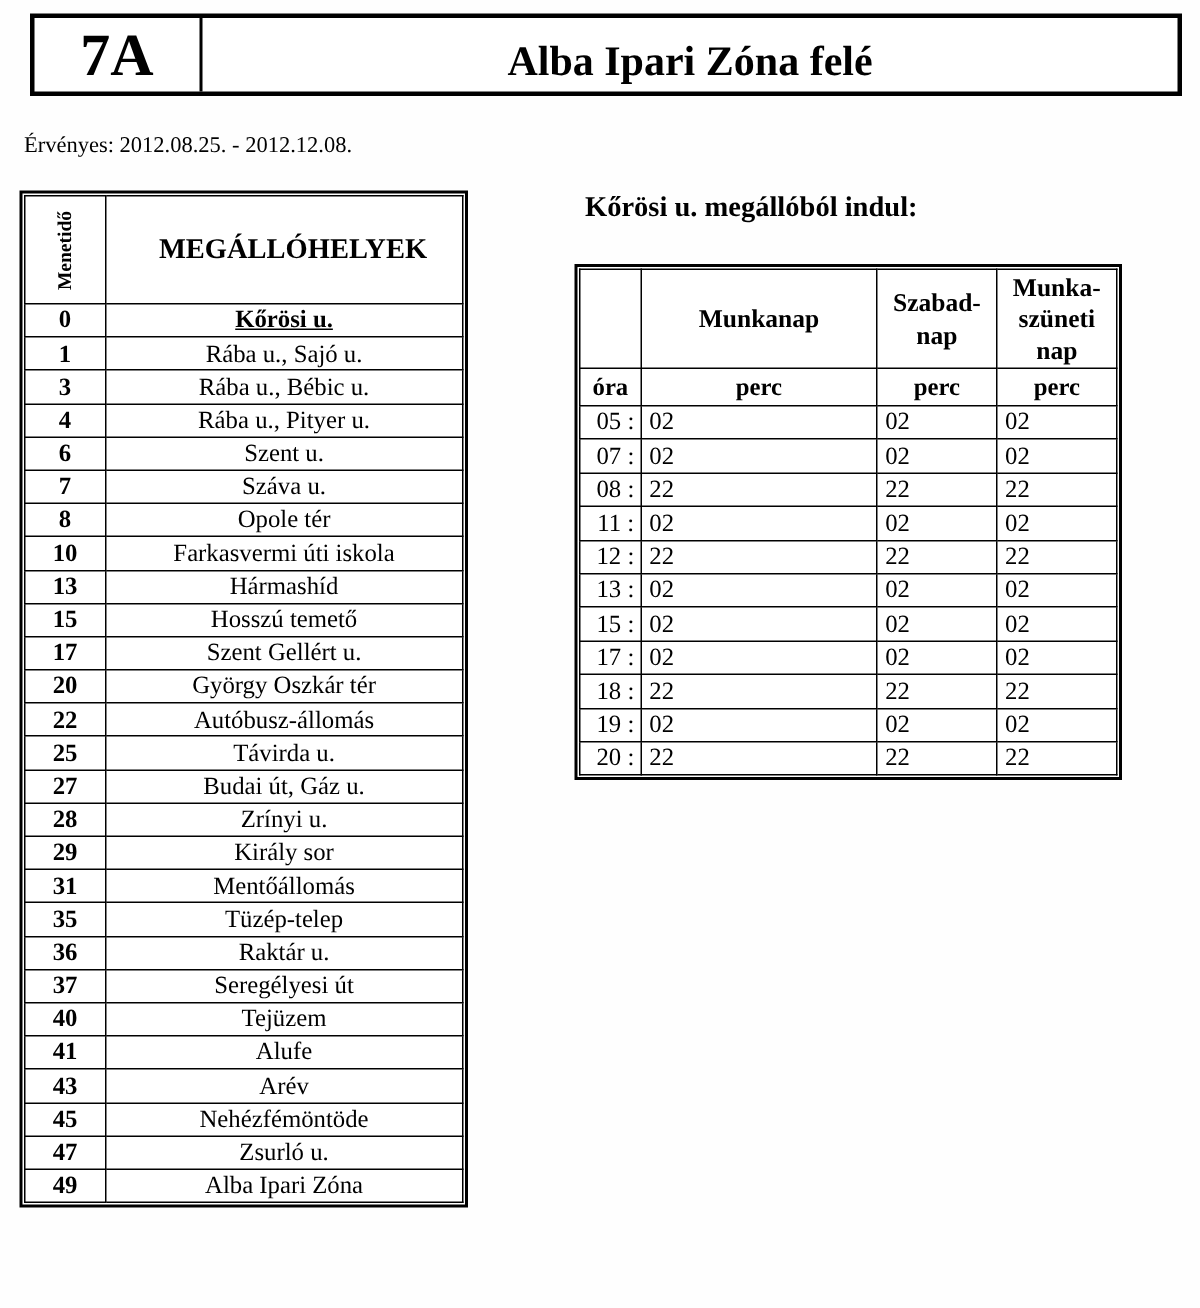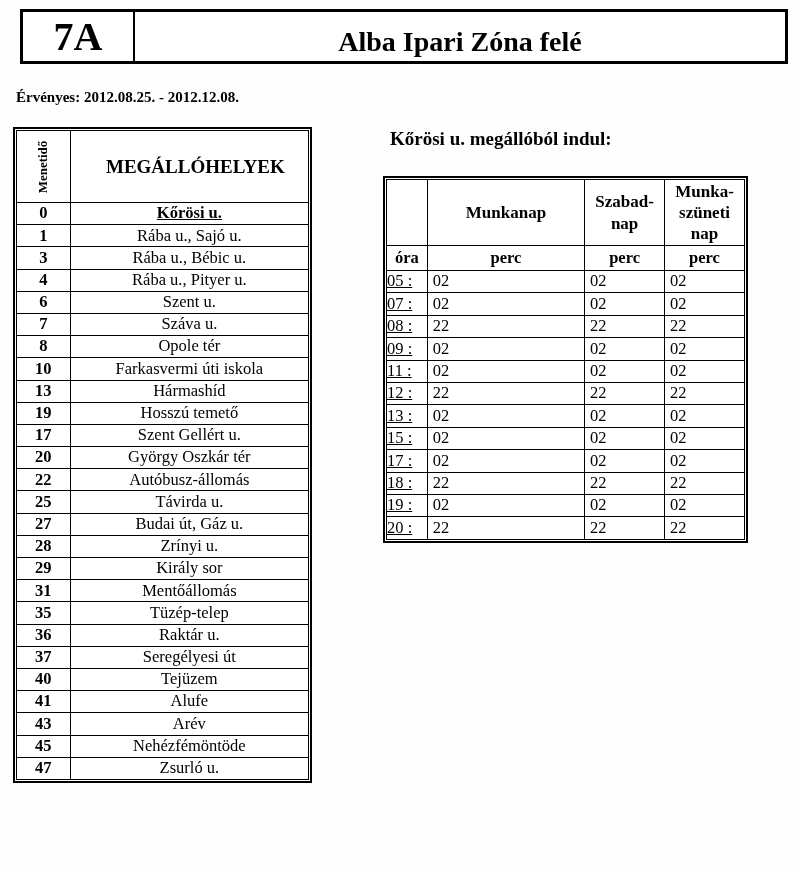--- a/index.html
+++ b/index.html
@@ -28,21 +28,21 @@
   }
   .route-dest {
     flex: 1;
     display: flex; align-items: center; justify-content: center;
     font-size: 28px; font-weight: bold; margin-top: 10px;
   }
 
   
   .validity {
     margin: 25px 0 0 16px;
-    font-size: 15px; font-weight: bold;
+    font-size: 15px; font-weight: normal;
   }
 
   
   .content { display: flex; align-items: flex-start; margin: 21px 0 0 13px; }
 
   .table-frame { border: 2px solid #000; padding: 1px; background: #fff; }
   table { border-collapse: collapse; width: 100%; }
   th, td { border: 1px solid #000; padding: 0; }
 
   
@@ -64,21 +64,21 @@
   .departs-title { font-size: 19px; font-weight: bold; margin: 1px 0 0 7px; }
   .dep-frame { width: 365px; margin-top: 26px; margin-left: 0px; }
   .dep-table th { font-weight: bold; text-align: center; }
   .dep-table .day-row th { height: 66px; font-size: 17px; line-height: 1.25; }
   .dep-table .day-row th.hour-col { width: 41px; }
   .dep-table .day-row th.munkanap-col { width: 158px; }
   .dep-table .day-row th.szabadnap-col { width: 80px; padding: 0 8px; }
   .dep-table .day-row th.munkaszuneti-col { width: 80px; padding: 0 6px; }
   .dep-table .sub-row th { height: 25px; font-size: 16.5px; }
   .dep-table td { height: 22.4px; font-size: 16.5px; line-height: 1; }
-  .dep-table td.hour { padding-right: 4px; text-decoration: underline; }
+  .dep-table td.hour { text-align: right; padding-right: 4px; }
   .dep-table td.mins { text-align: left; padding-left: 5px; }
 </style>
 </head>
 <body>
 
 <div class="page">
 
   <div class="route-header">
     <div class="route-no">7A</div>
     <div class="route-dest">Alba Ipari Zóna felé</div>
@@ -129,21 +129,21 @@
             </tr>
             <tr>
               <td class="time">10</td>
               <td class="stop">Farkasvermi úti iskola</td>
             </tr>
             <tr>
               <td class="time">13</td>
               <td class="stop">Hármashíd</td>
             </tr>
             <tr>
-              <td class="time">19</td>
+              <td class="time">15</td>
               <td class="stop">Hosszú temető</td>
             </tr>
             <tr>
               <td class="time">17</td>
               <td class="stop">Szent Gellért u.</td>
             </tr>
             <tr>
               <td class="time">20</td>
               <td class="stop">György Oszkár tér</td>
             </tr>
@@ -195,20 +195,24 @@
               <td class="time">43</td>
               <td class="stop">Arév</td>
             </tr>
             <tr>
               <td class="time">45</td>
               <td class="stop">Nehézfémöntöde</td>
             </tr>
             <tr>
               <td class="time">47</td>
               <td class="stop">Zsurló u.</td>
+            </tr>
+            <tr>
+              <td class="time">49</td>
+              <td class="stop">Alba Ipari Zóna</td>
             </tr>
           </tbody>
       </table>
     </div>
 
     <div class="right-col">
       <div class="departs-title">Kőrösi u. megállóból indul:</div>
 
       <div class="table-frame dep-frame">
         <table class="dep-table">
@@ -239,26 +243,20 @@
                 <td class="mins">02</td>
                 <td class="mins">02</td>
               </tr>
               <tr>
                 <td class="hour">08 :</td>
                 <td class="mins">22</td>
                 <td class="mins">22</td>
                 <td class="mins">22</td>
               </tr>
               <tr>
-                <td class="hour">09 :</td>
-                <td class="mins">02</td>
-                <td class="mins">02</td>
-                <td class="mins">02</td>
-              </tr>
-              <tr>
                 <td class="hour">11 :</td>
                 <td class="mins">02</td>
                 <td class="mins">02</td>
                 <td class="mins">02</td>
               </tr>
               <tr>
                 <td class="hour">12 :</td>
                 <td class="mins">22</td>
                 <td class="mins">22</td>
                 <td class="mins">22</td>

